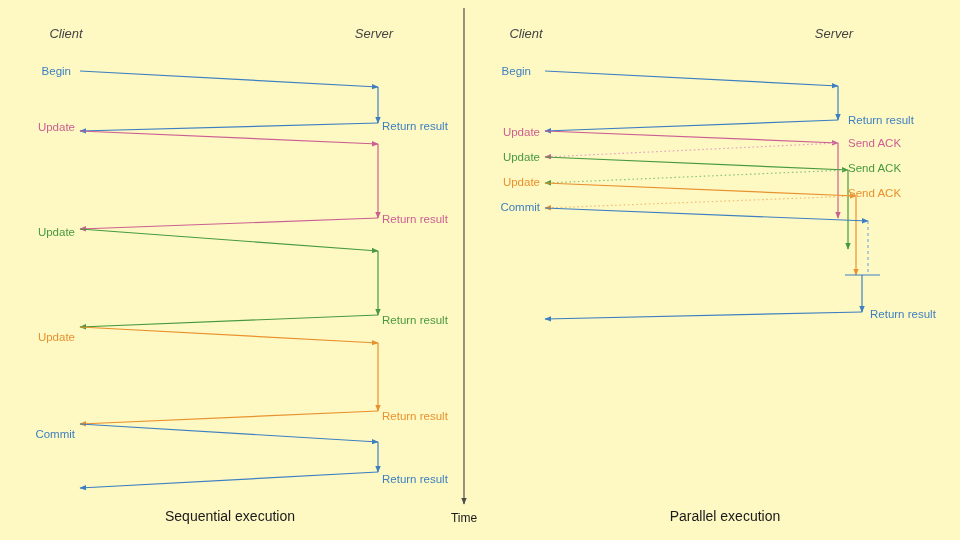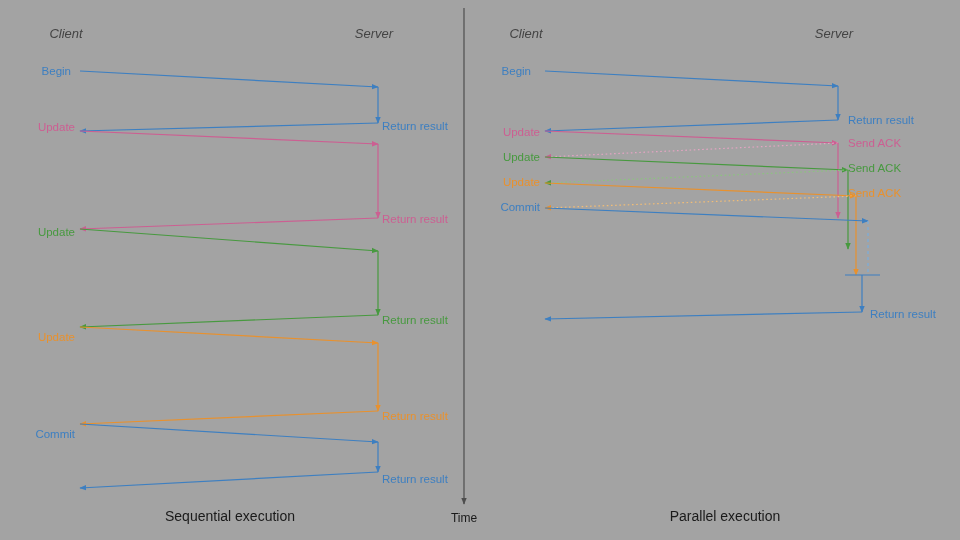--- a/index.html
+++ b/index.html
@@ -4,21 +4,21 @@
 <style>
   html, body {
     margin: 0;
     padding: 0;
     background: #ffffff;
   }
   #page {
     position: relative;
     width: 960px;
     height: 540px;
-    background: #a3a3a3;
+    background: #fef9c3;
     font-family: "Liberation Sans", sans-serif;
     overflow: hidden;
   }
   svg.diagram {
     position: absolute;
     left: 0;
     top: 0;
     width: 960px;
     height: 540px;
     display: block;

